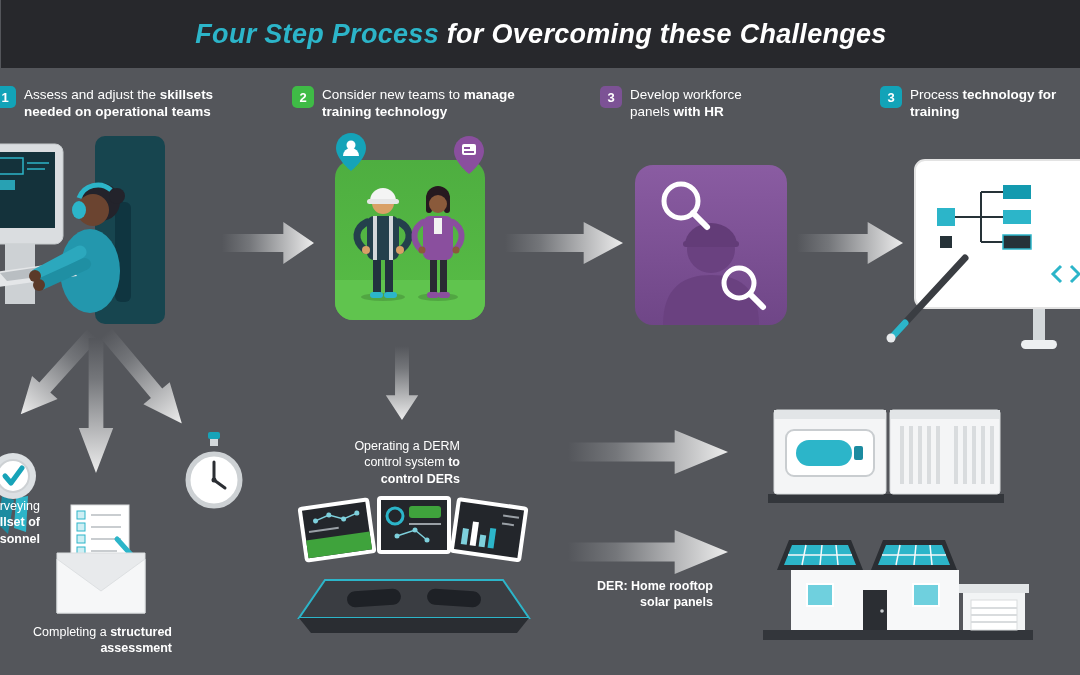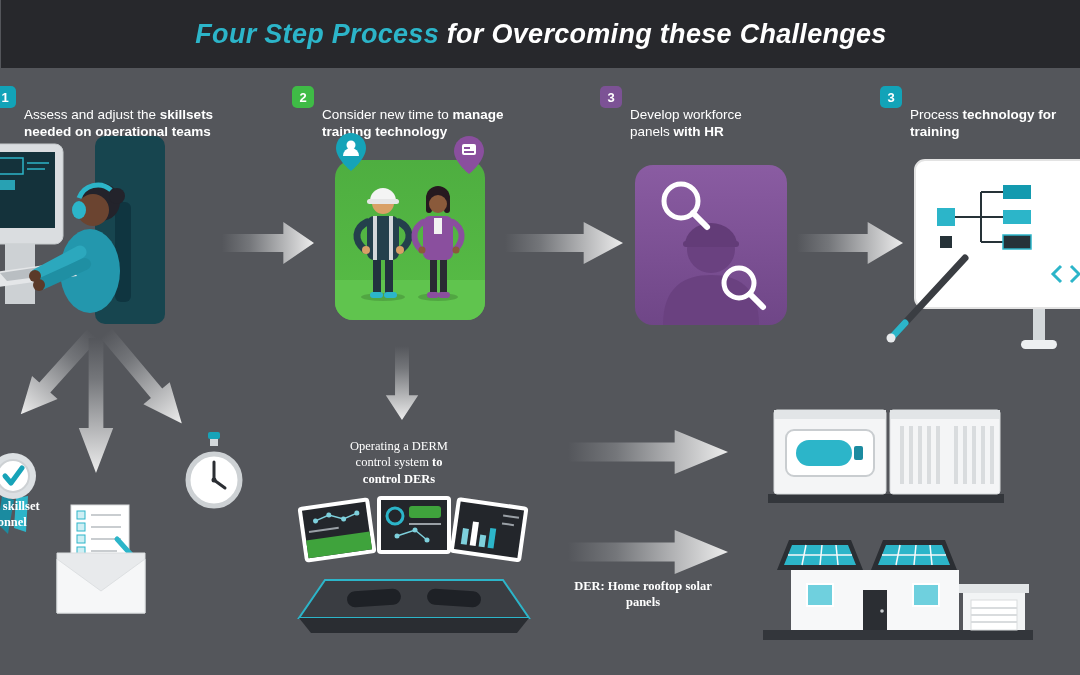--- a/index.html
+++ b/index.html
@@ -6,22 +6,22 @@
   .canvas{position:relative;width:1080px;height:675px;background:#54565B;overflow:hidden;
           font-family:"Liberation Sans",sans-serif;color:#fff;}
   .header{position:absolute;top:0;left:1px;width:1080px;height:68px;background:#27282C;
           display:flex;align-items:center;justify-content:center;font-style:italic;}
   .header .title{font-size:27px;font-weight:700;letter-spacing:.3px;white-space:pre;}
   .header .hl{color:#2CB5C9;}
   .step{position:absolute;display:flex;gap:8px;align-items:flex-start;}
   .badge{width:22px;height:22px;border-radius:5px;display:flex;align-items:center;justify-content:center;
          font-size:13px;font-weight:700;flex:0 0 22px;color:#fff;}
   .badge-teal{background:#12A3B8}.badge-green{background:#3FBB46}.badge-purple{background:#7C5295}
-  .step-text{font-size:13.5px;line-height:1.28;margin-top:20px;}
-  .lbl{position:absolute;font-size:12.5px;line-height:1.3;text-align:center;font-family:Liberation Serif, serif;}
+  .step-text{font-size:13.5px;line-height:1.28;}
+  .lbl{position:absolute;font-size:12.5px;line-height:1.3;text-align:right;}
   strong{font-weight:700;}
   .abs{position:absolute;}
   svg{display:block;}
 </style>
 </head>
 <body>
 
 <div class="canvas">
 
   <svg width="0" height="0" style="position:absolute" aria-hidden="true">
@@ -50,21 +50,21 @@
   <div class="header">
     <div class="title"><span class="hl">Four Step Process</span><span> for Overcoming these Challenges</span></div>
   </div>
 
   <div class="step" style="left:-6px;top:86px;width:248px;">
     <div class="badge badge-teal">1</div>
     <div class="step-text" style="width:215px;"><span>Assess and adjust the </span><strong>skillsets needed on operational teams</strong></div>
   </div>
   <div class="step" style="left:292px;top:86px;width:238px;">
     <div class="badge badge-green">2</div>
-    <div class="step-text" style="width:205px;"><span>Consider new time to </span><strong>manage training technology</strong></div>
+    <div class="step-text" style="width:205px;"><span>Consider new teams to </span><strong>manage training technology</strong></div>
   </div>
   <div class="step" style="left:600px;top:86px;width:165px;">
     <div class="badge badge-purple">3</div>
     <div class="step-text" style="width:132px;"><span>Develop workforce panels </span><strong>with HR</strong></div>
   </div>
   <div class="step" style="left:880px;top:86px;width:180px;">
     <div class="badge badge-teal">3</div>
     <div class="step-text" style="width:148px;"><span>Process </span><strong>technology for training</strong></div>
   </div>
 
@@ -277,20 +277,21 @@
         <line x1="36" y1="36" x2="66" y2="36" stroke="#C9CDD0" stroke-width="2"></line>
         <rect x="22" y="44" width="8" height="8" fill="#CFEFF4" stroke="#2CB5C9"></rect>
         <line x1="36" y1="48" x2="62" y2="48" stroke="#C9CDD0" stroke-width="2"></line>
       </g>
       <line x1="62" y1="36" x2="80" y2="56" stroke="#2CB5C9" stroke-width="5" stroke-linecap="round"></line>
       <polygon points="80,56 86,62 78,62" fill="#2B2E33"></polygon>
       <polygon points="2,50 90,50 90,110 2,110" fill="#E8EAEC" stroke="#D9DCDE"></polygon>
       <polygon points="2,110 2,56 46,88 90,56 90,110" fill="#F6F7F8" stroke="#DDE0E2"></polygon>
     </svg>
   </div>
+  <div class="lbl" style="left:30px;top:624px;width:142px;"><span>Completing a </span><strong>structured assessment</strong></div>
 
   <div class="abs" style="left:182px;top:432px;width:64px;height:82px;">
     <svg width="64" height="82" viewBox="0 0 64 82">
       <rect x="26" y="0" width="12" height="7" rx="2" fill="#17A3B8"></rect>
       <rect x="28" y="7" width="8" height="7" fill="#D4D8DB"></rect>
       <circle cx="32" cy="48" r="26" fill="#FFFFFF" stroke="#CDD1D4" stroke-width="5"></circle>
       <line x1="32" y1="48" x2="32" y2="30" stroke="#2B2E33" stroke-width="3" stroke-linecap="round"></line>
       <line x1="32" y1="48" x2="43" y2="56" stroke="#2B2E33" stroke-width="3" stroke-linecap="round"></line>
       <circle cx="32" cy="48" r="2.5" fill="#2B2E33"></circle>
     </svg>

